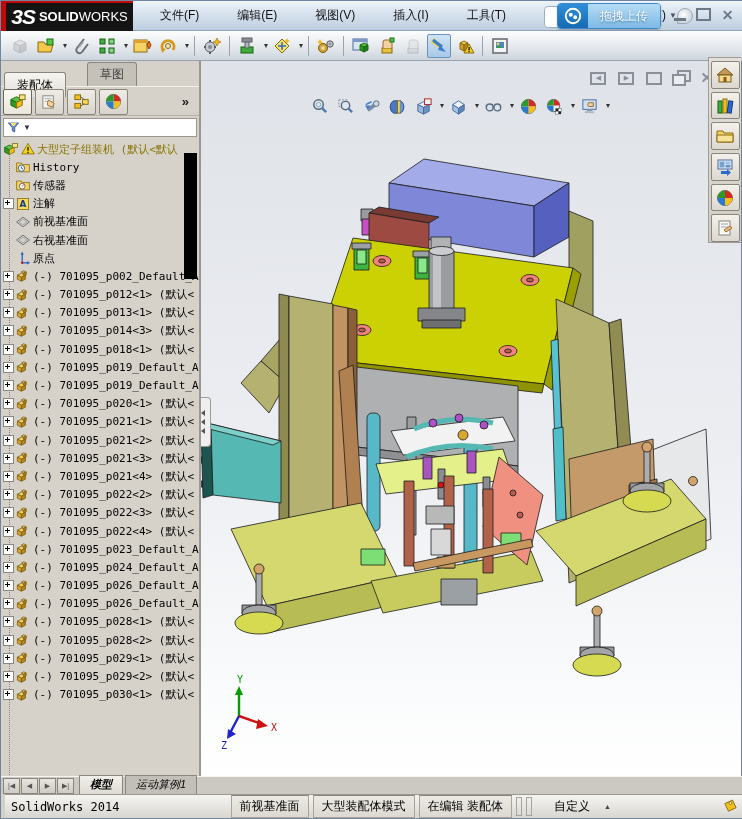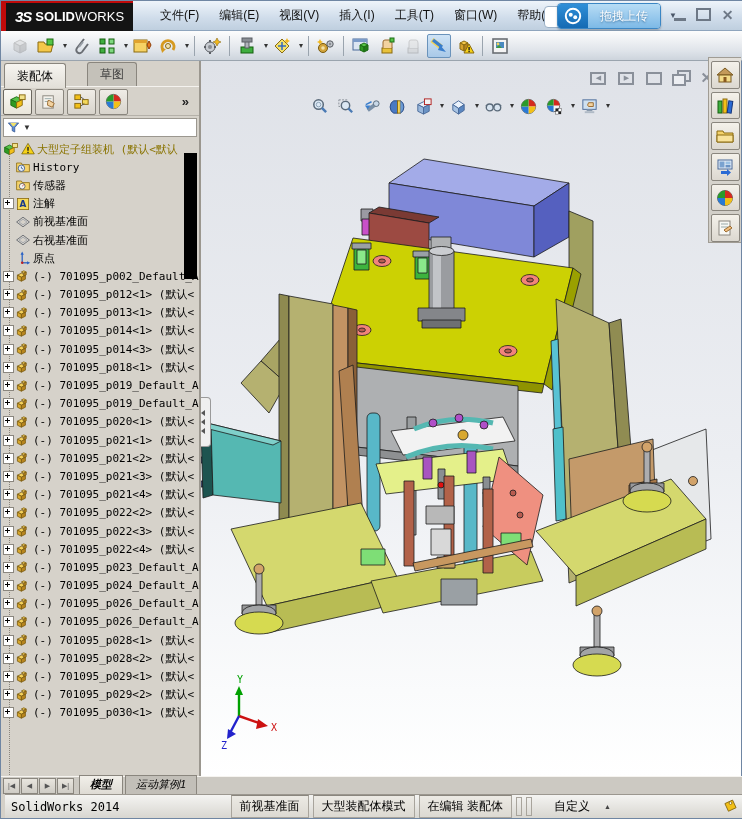--- a/index.html
+++ b/index.html
@@ -6,24 +6,24 @@
   body{width:742px;height:819px;position:relative;overflow:hidden;
        font-family:"Liberation Sans",sans-serif;background:#c8d2de;
        -webkit-font-smoothing:none;}
   .win{position:absolute;inset:0;border:1px solid #6f86a3;box-sizing:border-box;background:#d4d0c8;}
 
   
   .titlebar{position:absolute;left:0;top:0;width:742px;height:30px;
     background:linear-gradient(#eef4fa,#cfdcea 60%,#bfcfdf);border-bottom:1px solid #8fa5bd;box-sizing:border-box;display:flex;align-items:center;}
   .logo{height:30px;width:132px;background:#141414;border-left:5px solid #c00a0a;border-top:2px solid #c00a0a;
     box-sizing:border-box;display:flex;align-items:center;justify-content:center;color:#fff;}
-  .logo .ds{font-style:italic;font-weight:bold;font-size:15px;margin-right:4px;letter-spacing:-1px;}
+  .logo .ds{font-style:italic;font-weight:bold;font-size:21px;margin-right:4px;letter-spacing:-1px;}
   .logo .sw{font-size:13px;font-weight:bold;letter-spacing:0;}
   .logo .sw .lite{font-weight:normal;}
-  .menus{display:flex;margin-left:18px;gap:2px;}
+  .menus{display:flex;margin-left:18px;gap:20px;}
   .menu-item{font-size:12px;color:#111;padding:4px 9px;cursor:default;}
   .pin-icon{width:14px;height:14px;margin-left:2px;border:1px solid #9aa7b5;border-radius:50% 50% 50% 0;background:radial-gradient(circle at 40% 40%,#fff,#b9c4d0);}
   .searchbox{position:absolute;left:543px;top:5px;width:26px;height:20px;background:#fff;border:1px solid #9ab0c6;border-radius:4px 0 0 4px;}
   .upload-btn{position:absolute;left:556px;top:2px;height:24px;display:flex;align-items:stretch;
     border:1px solid #3b86c4;border-radius:4px;overflow:hidden;box-shadow:0 1px 2px rgba(0,0,0,.25);}
   .upload-logo{width:30px;background:linear-gradient(#2f8fd8,#156ab3);display:flex;align-items:center;justify-content:center;}
   .upload-logo svg{width:18px;height:18px;}
   .upload-label{background:linear-gradient(#b7dcf5,#7db9e6);color:#fff;font-size:12px;display:flex;align-items:center;padding:0 12px;text-shadow:0 1px 2px rgba(0,60,110,.6);}
   .upload-caret{position:absolute;left:668px;top:10px;font-size:8px;color:#4a5668;}
   .cap-btns{position:absolute;right:8px;top:7px;display:flex;gap:9px;color:#6d7886;}
@@ -42,21 +42,21 @@
   .tb-btn.dd::after{content:"▾";position:absolute;right:-9px;top:7px;font-size:8px;color:#333;}
   .tb-btn.sep{margin-left:10px;}
   .tb-btn.sep::before{content:"";position:absolute;left:-6px;top:2px;height:20px;border-left:1px solid #9aa4ae;}
   .tb-btn.dim{opacity:.38;filter:grayscale(1);}
   .tb-btn.pressed{background:linear-gradient(#cfe3f5,#a9c9e8);border:1px solid #6a93bb;border-radius:2px;box-sizing:border-box;}
 
   
   .left-panel{position:absolute;left:0;top:60px;width:200px;bottom:41px;background:#d6d2ca;border-right:2px solid #9b978f;box-sizing:border-box;}
   .lp-tabs{position:absolute;left:0;top:2px;height:23px;width:100%;display:flex;align-items:flex-end;border-bottom:1px solid #f4f2ee;}
   .lp-tab{font-size:12px;padding:3px 12px 3px;border:1px solid #8a867e;border-bottom:none;border-radius:3px 3px 0 0;margin-left:3px;}
-  .lp-tab.active{background:linear-gradient(#f7f5f0,#e2dfd8);position:relative;top:2px;padding-top:4px;}
+  .lp-tab.active{background:linear-gradient(#f7f5f0,#e2dfd8);position:relative;top:11px;padding-top:4px;}
   .lp-tab.inactive{background:#c4c1b9;color:#404040;margin-left:21px;}
   .mgr-bar{position:absolute;left:0;top:27px;height:28px;width:100%;display:flex;align-items:center;padding-left:2px;box-sizing:border-box;border-bottom:1px solid #b5b1a9;}
   .mgr-btn{width:27px;height:24px;border:1px solid #8a867e;background:linear-gradient(#efece6,#d8d4cc);display:flex;align-items:center;justify-content:center;margin-right:3px;border-radius:2px;}
   .mgr-btn svg{width:19px;height:19px;}
   .mgr-btn.active{background:linear-gradient(#fbf9f4,#e9e5da);border-color:#6b675f;}
   .mgr-more{margin-left:auto;margin-right:10px;font-size:13px;color:#222;font-weight:bold;}
   .filter-row{position:absolute;left:2px;top:57px;width:194px;height:19px;background:#fff;border:1px solid #9b978f;display:flex;align-items:center;padding-left:3px;box-sizing:border-box;}
   .filter-row svg{width:13px;height:13px;}
   .filter-caret{font-size:8px;color:#333;margin-left:3px;}
 
@@ -664,30 +664,20 @@
           <span class="exp">
             <span class="expbox"></span>
           </span>
           <svg class="ticon">
             <use href="#sym-part"></use>
           </svg>
 
           <span class="tlabel">(-) 701095_p013&lt;1&gt; (默认&lt;</span>
         </div>
 
-        <div class="trow expand">
-          <span class="exp">
-            <span class="expbox"></span>
-          </span>
-          <svg class="ticon">
-            <use href="#sym-part"></use>
-          </svg>
-
-          <span class="tlabel">(-) 701095_p014&lt;1&gt; (默认&lt;</span>
-        </div>
 
 
         <div class="trow expand">
           <span class="exp">
             <span class="expbox"></span>
           </span>
           <svg class="ticon">
             <use href="#sym-part"></use>
           </svg>
 

